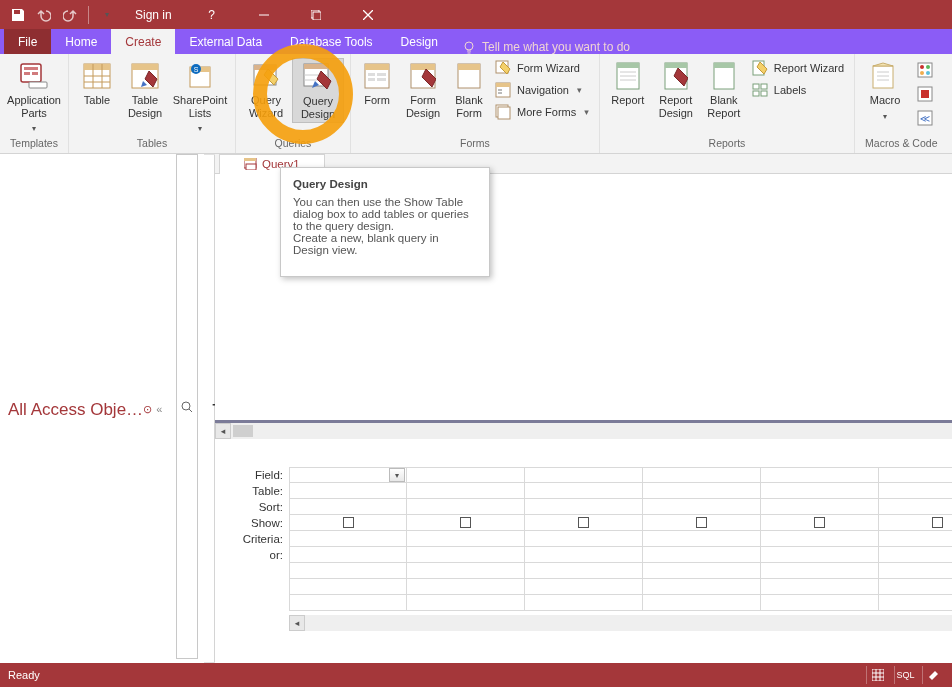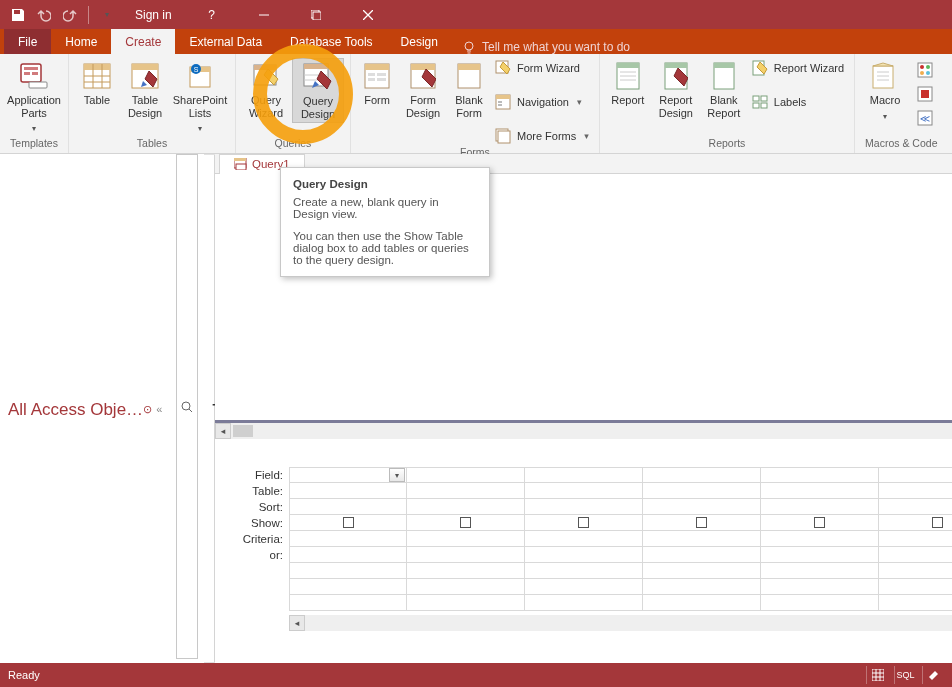--- a/index.html
+++ b/index.html
@@ -11,35 +11,35 @@
 .qat-item { width: 20px; height: 20px; display: flex; align-items: center; justify-content: center; cursor: default; }
 .qat-sep { width: 1px; height: 18px; background: rgba(255,255,255,.4); margin: 0 2px; }
 .title-center { flex: 1; display: flex; align-items: center; justify-content: center; overflow: hidden; }
 .title-text { white-space: nowrap; overflow: hidden; text-overflow: ellipsis; max-width: 260px; font-size: 12px; }
 .context-tab { background: #8e2e31; color: #e6c9c9; padding: 6px 12px; margin-left: 4px; font-size: 12px; height: 29px; display: flex; align-items: center; }
 .title-right { display: flex; align-items: center; gap: 8px; padding-right: 4px; }
 .signin { font-size: 12px; padding: 0 10px; }
 .win-btn { width: 44px; height: 29px; display: flex; align-items: center; justify-content: center; }
 
 
-.tabs { height: 25px; background: #c2410c; display: flex; align-items: flex-end; padding-left: 4px; }
+.tabs { height: 25px; background: #8b5cf6; display: flex; align-items: flex-end; padding-left: 4px; }
 .tab { color: #fff; padding: 0 14px; height: 25px; display: flex; align-items: center; font-size: 12px; cursor: default; }
 .tab.active { background: #f3f3f3; color: #a4373a; }
 .tab.file { background: #8e2e31; }
 .tellme { color: #f0d4d4; margin-left: 10px; display:flex; align-items:flex-end; gap:6px; font-size:12px; }
 
 
 .ribbon { height: 100px; background: #f3f3f3; border-bottom: 1px solid #d4d4d4; display: flex; }
 .rgroup { border-right: 1px solid #e1e1e1; display: flex; flex-direction: column; justify-content: space-between; padding: 4px 6px 2px; }
 .rgroup-body { display: flex; align-items: flex-start; gap: 2px; flex: 1; }
 .rgroup-label { font-size: 10.5px; color: #666; text-align: center; padding: 0 4px 2px; }
 .rbtn-large { width: 56px; display: flex; flex-direction: column; align-items: center; gap: 2px; padding: 2px 2px; cursor: default; text-align: center; font-size: 11px; line-height: 1.15; position: relative; }
 .rbtn-large .icon-area { width: 32px; height: 32px; display: flex; align-items: center; justify-content: center; }
 .rbtn-large.selected { background: #d8d8d8; border: 1px solid #bfbfbf; }
-.rbtn-medlist { display: flex; flex-direction: column; gap: 14px; }
+.rbtn-medlist { display: flex; flex-direction: column; gap: 2px; }
 .rbtn-med { display: flex; align-items: center; gap: 6px; padding: 2px 4px; font-size: 11px; cursor: default; }
 .caret-small::after { content: "▾"; font-size: 9px; color: #666; margin-left: 2px; }
 .small-dd::after { content: " ▾"; font-size: 8px; color: #555; }
 .stackicon { display:flex; flex-direction:column; gap:4px; padding:2px; }
 
 
 .tooltip { position: absolute; background: #fff; border: 1px solid #c8c8c8; box-shadow: 2px 2px 6px rgba(0,0,0,.25); padding: 10px 12px; width: 210px; font-size: 11.5px; color: #555; z-index: 50; }
 .tooltip .tt-title { font-weight: bold; color: #444; margin-bottom: 6px; }
 
 
@@ -54,21 +54,21 @@
 .sidebar-search input { flex:1; border: none; padding: 2px 4px; font-style: italic; font-size: 12px; color: #888; outline:none; }
 .sidebar-search .srch-btn { padding: 0 4px; color:#5b5b5b; }
 .sidebar-cat { font-weight: bold; font-size: 12px; padding: 3px 8px; border-top: 1px solid #e1e1e1; border-bottom: 1px solid #e1e1e1; display:flex; justify-content: space-between; align-items:center; }
 .nav-item { display: flex; align-items: flex-start; gap: 2px; padding: 4px 4px; font-size: 12px; cursor: default; }
 .nav-item.selected { background: #f9d0d1; }
 .table-glyph { width: 16px; height: 14px; border: 1.5px solid #c49a5a; border-top: 4px solid #c49a5a; background: #fff; }
 
 
 .main { flex:1; display: flex; flex-direction: column; position: relative; background:#f9f9f9; }
 .doc-tabs { height: 20px; background: #f3f3f3; border-bottom: 1px solid #d4d4d4; display:flex; align-items:center; padding-left: 4px; position: relative; }
-.doc-tab { display:flex; align-items:center; gap:4px; padding: 1px 14px; font-size: 11.5px; color: #a4373a; border: 1px solid #d4d4d4; border-bottom: none; background:#fff; height: 20px; }
+.doc-tab { display:flex; align-items:center; gap:4px; padding: 1px 24px; font-size: 11.5px; color: #a4373a; border: 1px solid #d4d4d4; border-bottom: none; background:#fff; height: 20px; }
 .canvas { flex: 1.1; background: #ffffff; border-bottom: 3px solid #7b7b98; position: relative; }
 .hscroll-track { height: 16px; background: #efefef; display:flex; align-items:center; }
 .scroll-arrow { width:16px; height:16px; background:#e8e8e8; border:1px solid #ccc; display:flex;align-items:center;justify-content:center; font-size:9px; color:#555; }
 .hscroll-thumb { width:20px; height:12px; background:#cfcfcf; margin-left:2px; }
 
 .grid-area { flex: 1; display:flex; background:#fff; }
 .grid-labels { width: 74px; text-align: right; padding-top: 28px; }
 .grid-labels div { font-size: 11.5px; padding: 0 6px; height: 16px; line-height:16px; }
 .grid-table { flex:1; overflow: hidden; padding-top: 28px; }
 .grid-row { display:flex; height:16px; }
@@ -406,22 +406,22 @@
           </div>
       </div>
     </div>
     <div class="rgroup-label">Macros &amp; Code</div>
   </div>
 
   <div class="annot-circle" style="left:253px; top:-10px;"></div>
 
   <div class="tooltip" style="left:280px; top:113px;">
     <div class="tt-title">Query Design</div>
+    <div>You can then use the Show Table dialog box to add tables or queries to the query design.</div>
     <div style="margin-bottom:10px;">Create a new, blank query in Design view.</div>
-    <div>You can then use the Show Table dialog box to add tables or queries to the query design.</div>
   </div>
 </div>
 
 <div class="workspace">
   <div class="sidebar">
     <div class="sidebar-header">
       <span class="sidebar-header-text">All Access Obje…</span>
       <span style="display:flex; gap:4px;">
         <span style="font-size:11px;color:#a4373a;">⊙</span>
         <span style="color:#888;font-size:11px;">«</span>

